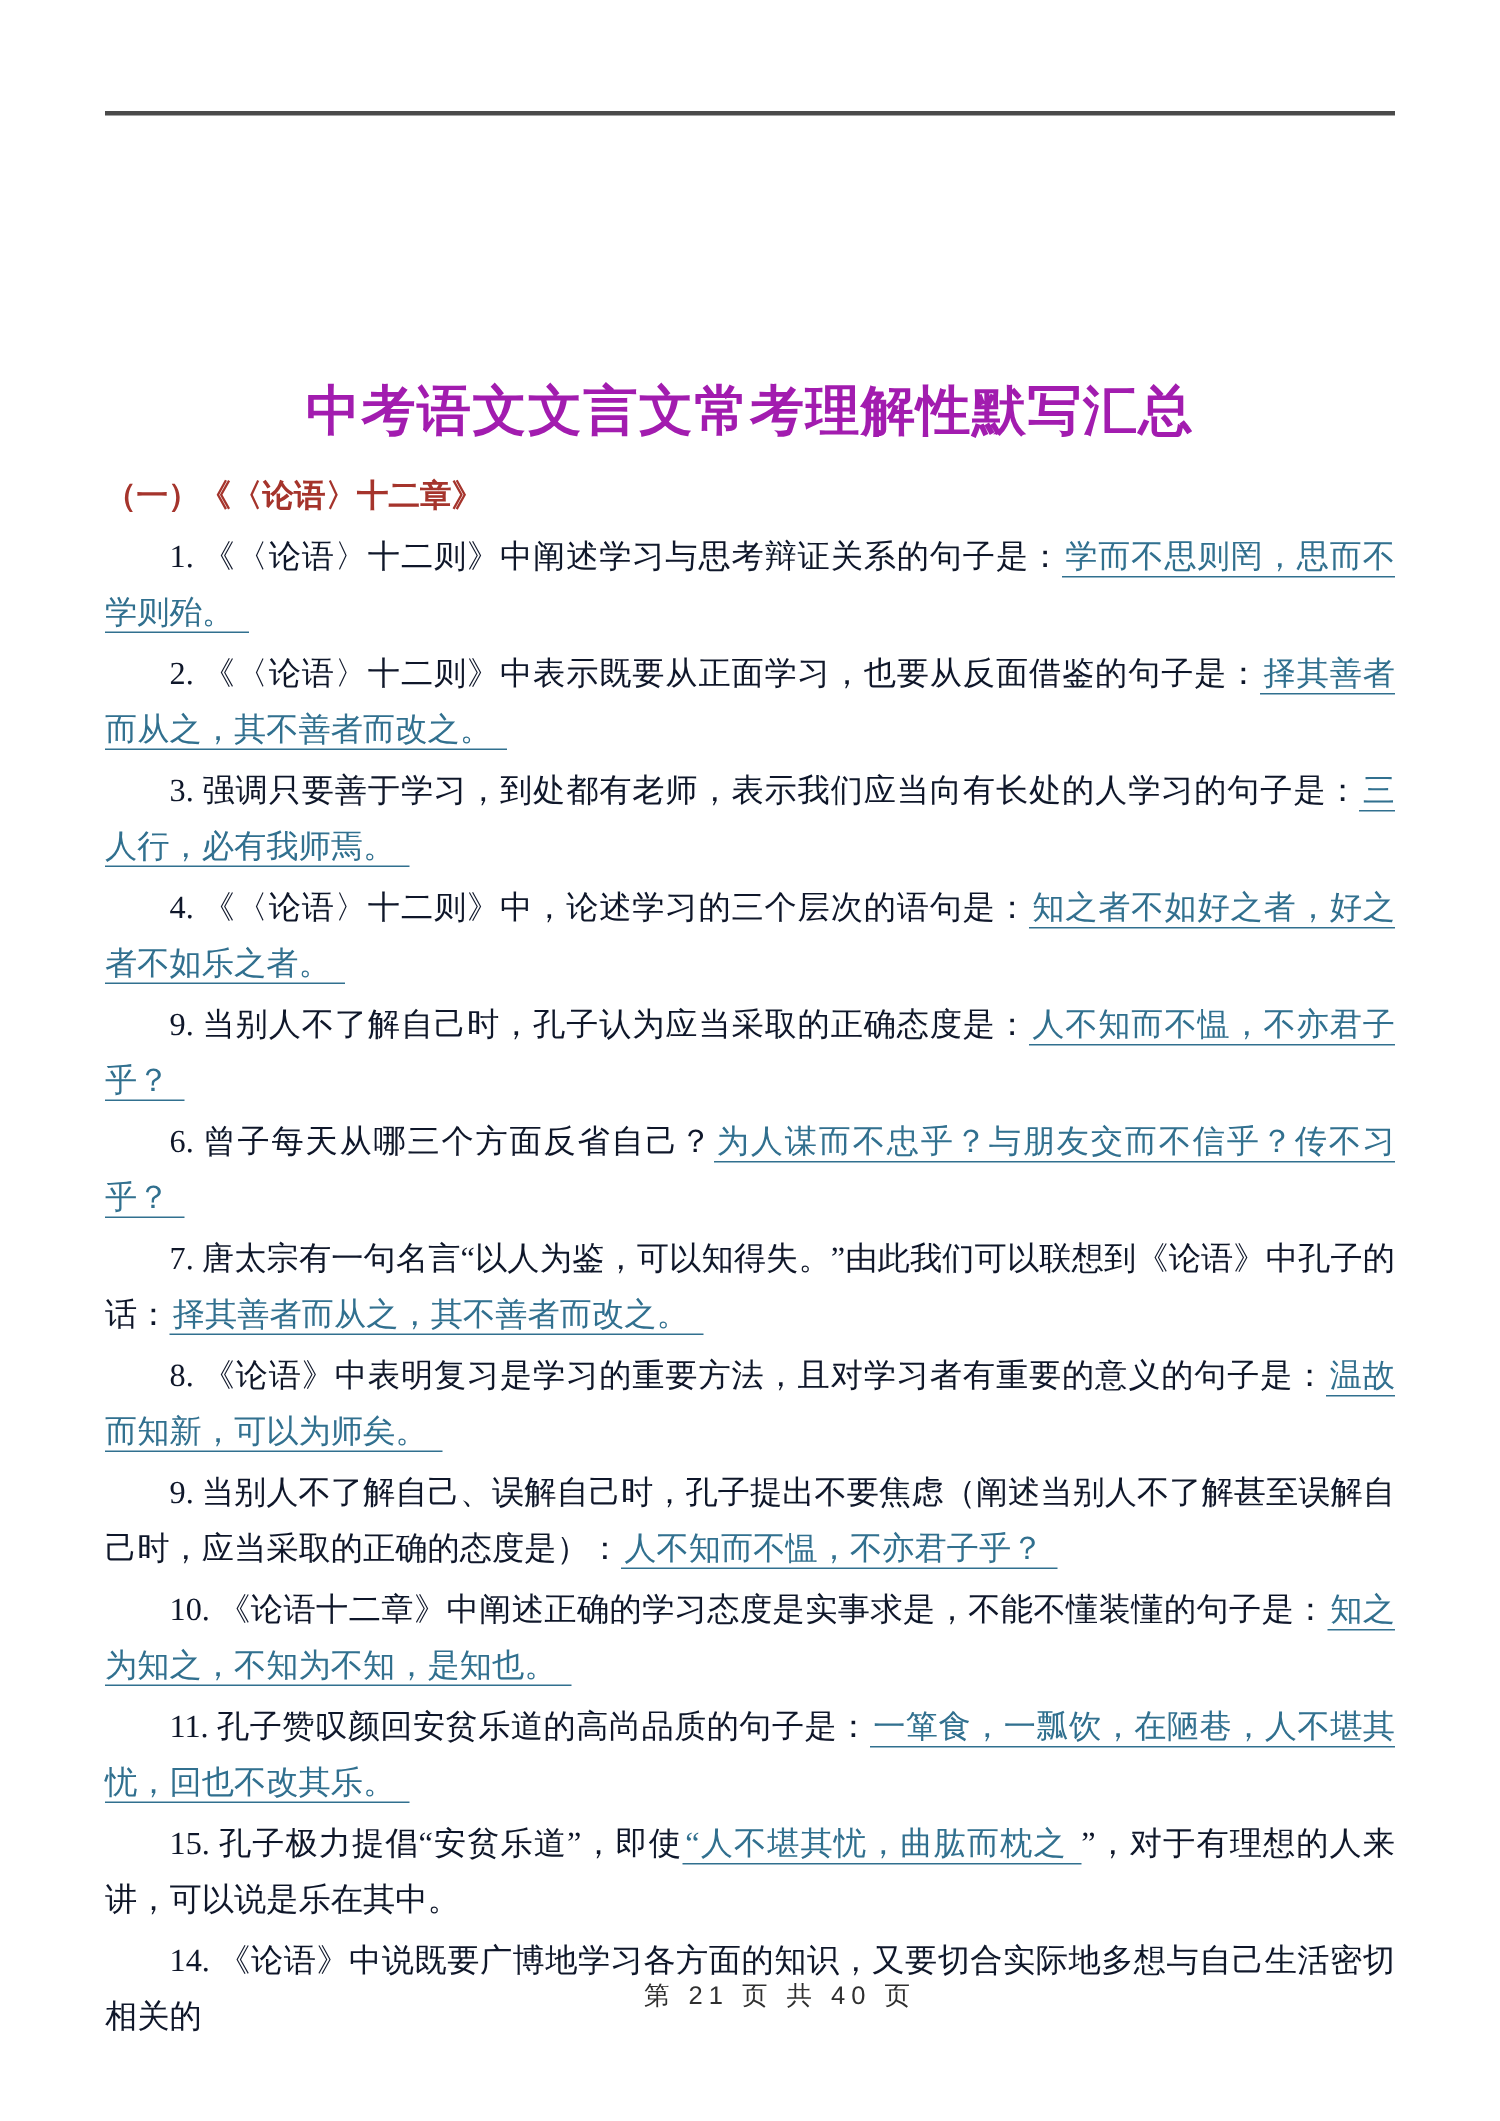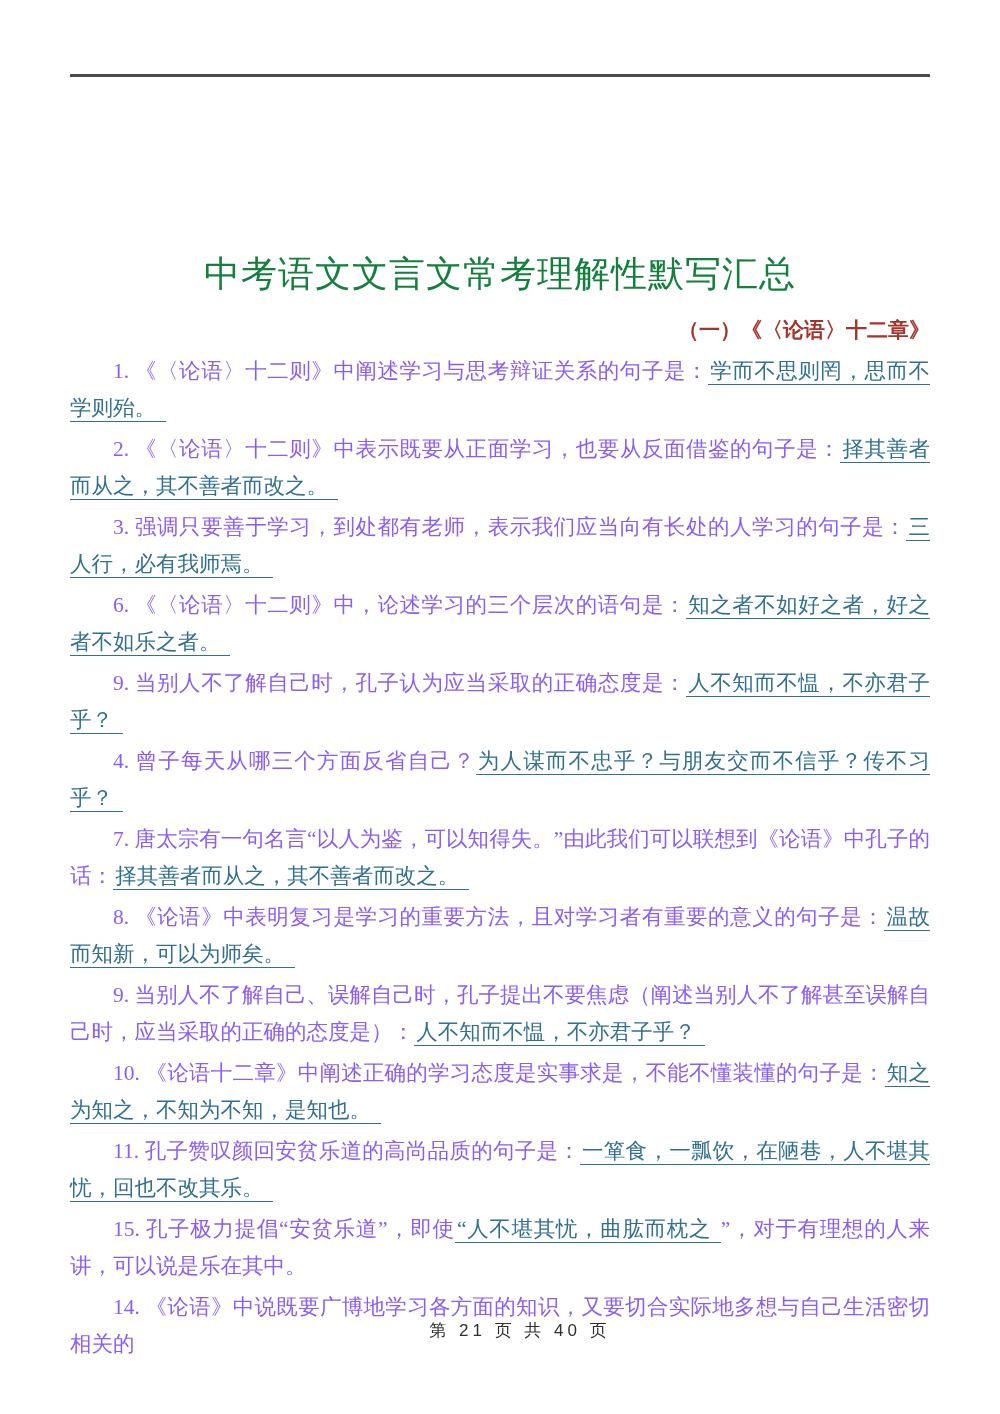--- a/index.html
+++ b/index.html
@@ -23,46 +23,46 @@
   .top-rule {
     margin-top: 74px;
     border: none;
     border-top: 3px solid #4a4a4a;
     height: 0;
   }
   .doc-title {
     margin: 176px 0 0 0;
     text-align: center;
     font-size: 36px;
-    font-weight: normal;
+    font-weight: bold;
     letter-spacing: 1px;
-    color: #15803d;
+    color: #a21caf;
     line-height: 1.2;
   }
   .doc-subtitle {
     margin: 22px 0 10px 0;
-    text-align: right;
+    text-align: left;
     font-size: 21px;
     font-weight: bold;
     color: #A5342C;
     line-height: 1.2;
   }
   .items {
     margin-top: 8px;
   }
   p.item {
     margin: 4px 0 0 0;
     font-size: 21.5px;
     line-height: 37px;
     text-align: justify;
     text-indent: 2em;
     word-break: break-all;
   }
   span.normal {
-    color: #8b5cf6;
+    color: #0f172a;
   }
   span.answer {
     color: #31708F;
     border-bottom: 1.5px solid #31708F;
     padding-bottom: 1px;
     padding-right: 0.45em;
     padding-left: 0.1em;
   }
   .footer {
     position: absolute;
@@ -85,23 +85,23 @@
   <hr class="top-rule">
 
   <h1 class="doc-title">中考语文文言文常考理解性默写汇总</h1>
 
   <h2 class="doc-subtitle">（一）《〈论语〉十二章》</h2>
 
   <div class="items" id="items-container">
       <p class="item"><span class="normal">1. 《〈论语〉十二则》中阐述学习与思考辩证关系的句子是：</span><span class="answer">学而不思则罔，思而不学则殆。</span></p>
       <p class="item"><span class="normal">2. 《〈论语〉十二则》中表示既要从正面学习，也要从反面借鉴的句子是：</span><span class="answer">择其善者而从之，其不善者而改之。</span></p>
       <p class="item"><span class="normal">3. 强调只要善于学习，到处都有老师，表示我们应当向有长处的人学习的句子是：</span><span class="answer">三人行，必有我师焉。</span></p>
-      <p class="item"><span class="normal">6. 《〈论语〉十二则》中，论述学习的三个层次的语句是：</span><span class="answer">知之者不如好之者，好之者不如乐之者。</span></p>
+      <p class="item"><span class="normal">4. 《〈论语〉十二则》中，论述学习的三个层次的语句是：</span><span class="answer">知之者不如好之者，好之者不如乐之者。</span></p>
       <p class="item"><span class="normal">9. 当别人不了解自己时，孔子认为应当采取的正确态度是：</span><span class="answer">人不知而不愠，不亦君子乎？</span></p>
-      <p class="item"><span class="normal">4. 曾子每天从哪三个方面反省自己？</span><span class="answer">为人谋而不忠乎？与朋友交而不信乎？传不习乎？</span></p>
+      <p class="item"><span class="normal">6. 曾子每天从哪三个方面反省自己？</span><span class="answer">为人谋而不忠乎？与朋友交而不信乎？传不习乎？</span></p>
       <p class="item"><span class="normal">7. 唐太宗有一句名言“以人为鉴，可以知得失。”由此我们可以联想到《论语》中孔子的话：</span><span class="answer">择其善者而从之，其不善者而改之。</span></p>
       <p class="item"><span class="normal">8. 《论语》中表明复习是学习的重要方法，且对学习者有重要的意义的句子是：</span><span class="answer">温故而知新，可以为师矣。</span></p>
       <p class="item"><span class="normal">9. 当别人不了解自己、误解自己时，孔子提出不要焦虑（阐述当别人不了解甚至误解自己时，应当采取的正确的态度是）：</span><span class="answer">人不知而不愠，不亦君子乎？</span></p>
       <p class="item"><span class="normal">10. 《论语十二章》中阐述正确的学习态度是实事求是，不能不懂装懂的句子是：</span><span class="answer">知之为知之，不知为不知，是知也。</span></p>
       <p class="item"><span class="normal">11. 孔子赞叹颜回安贫乐道的高尚品质的句子是：</span><span class="answer">一箪食，一瓢饮，在陋巷，人不堪其忧，回也不改其乐。</span></p>
       <p class="item"><span class="normal">15. 孔子极力提倡“安贫乐道”，即使</span><span class="answer">“人不堪其忧，曲肱而枕之</span><span class="normal">”，对于有理想的人来讲，可以说是乐在其中。</span></p>
       <p class="item"><span class="normal">14. 《论语》中说既要广博地学习各方面的知识，又要切合实际地多想与自己生活密切相关的</span></p>
     </div>
 
 </div>

